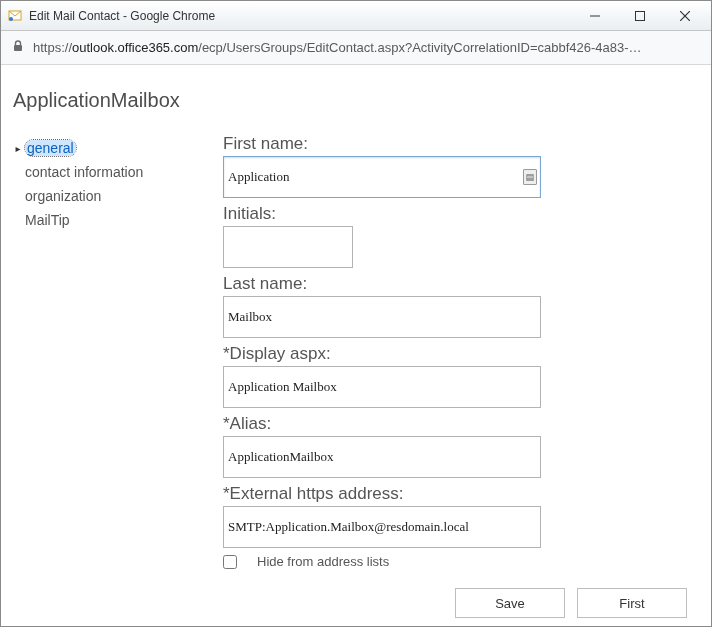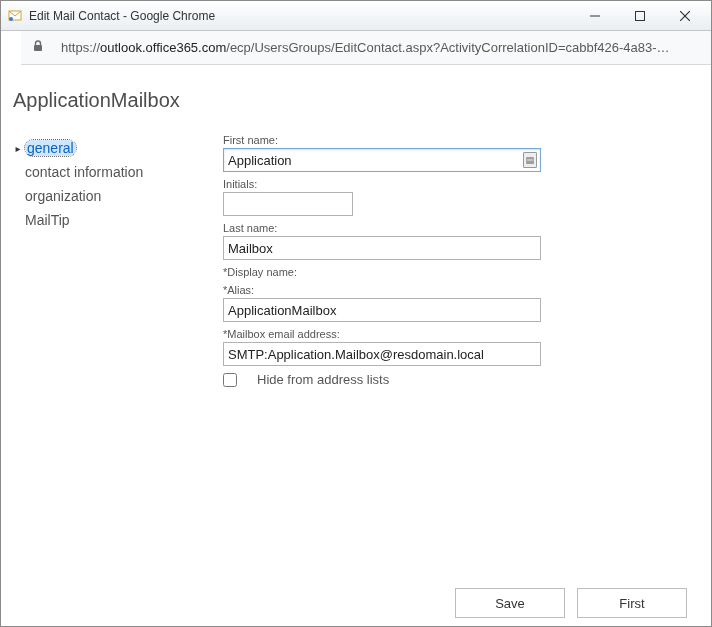--- a/index.html
+++ b/index.html
@@ -37,23 +37,22 @@
     display: flex; align-items: center; justify-content: center;
     color: #333;
   }
   .winbtn svg { display: block; }
   .addressbar {
     height: 34px;
     border-bottom: 1px solid #d8d8d8;
     display: flex;
     align-items: center;
     padding: 0 10px;
-    gap: 16px;
+    gap: 8px;
     background: #f7f9fa;
-    margin-left: 20px;
   }
   .lock { color: #6b6b6b; }
   .url {
     flex: 1;
     color: #5a5a5a;
     font-size: 13px;
     white-space: nowrap;
     overflow: hidden;
     text-overflow: ellipsis;
   }
@@ -100,30 +99,30 @@
   }
   .side-item:not(.selected) .label-text { padding-left: 12px; }
   .form {
     flex: 1;
     max-width: 330px;
   }
   .field { margin-bottom: 6px; }
   .field-label {
     display: block;
     color: #555;
-    font-size: 11px;
+    font-size: 17px;
     margin-bottom: 2px;
   }
   .text-input {
     width: 318px;
-    height: 24px;
+    height: 42px;
     border: 1px solid #b3b3b3;
     padding: 2px 4px;
     font-size: 13px;
-    font-family: Liberation Sans, sans-serif;
+    font-family: Liberation Serif, serif;
     color: #222;
     background: #fff;
   }
   .text-input.focused {
     border: 1px solid #7aa7d4;
     box-shadow: inset 0 1px 2px rgba(0,0,0,0.15);
   }
   .text-input.short { width: 130px; }
   .text-input.wide { width: 318px; }
   .input-wrap { position: relative; width: 318px; }
@@ -249,30 +248,31 @@
         <label class="field-label">Initials:</label>
         <input type="text" class="text-input short" value="" style="">
       </div>
 
       <div class="field">
         <label class="field-label">Last name:</label>
         <input type="text" class="text-input wide" value="Mailbox" style="">
       </div>
 
       <div class="field">
-        <label class="field-label">*Display name:</label>
+        <label class="field-label">*Display aspx:</label>
+        <input type="text" class="text-input wide" value="Application Mailbox" style="">
       </div>
 
       <div class="field">
         <label class="field-label">*Alias:</label>
         <input type="text" class="text-input wide" value="ApplicationMailbox" style="">
       </div>
 
       <div class="field">
-        <label class="field-label">*Mailbox email address:</label>
+        <label class="field-label">*External https address:</label>
         <input type="text" class="text-input wide" value="SMTP:Application.Mailbox@resdomain.local" style="">
       </div>
 
       <div class="checkbox-row">
         <input type="checkbox" style="">
         <span>Hide from address lists</span>
       </div>
 
     </div>
   </div>

